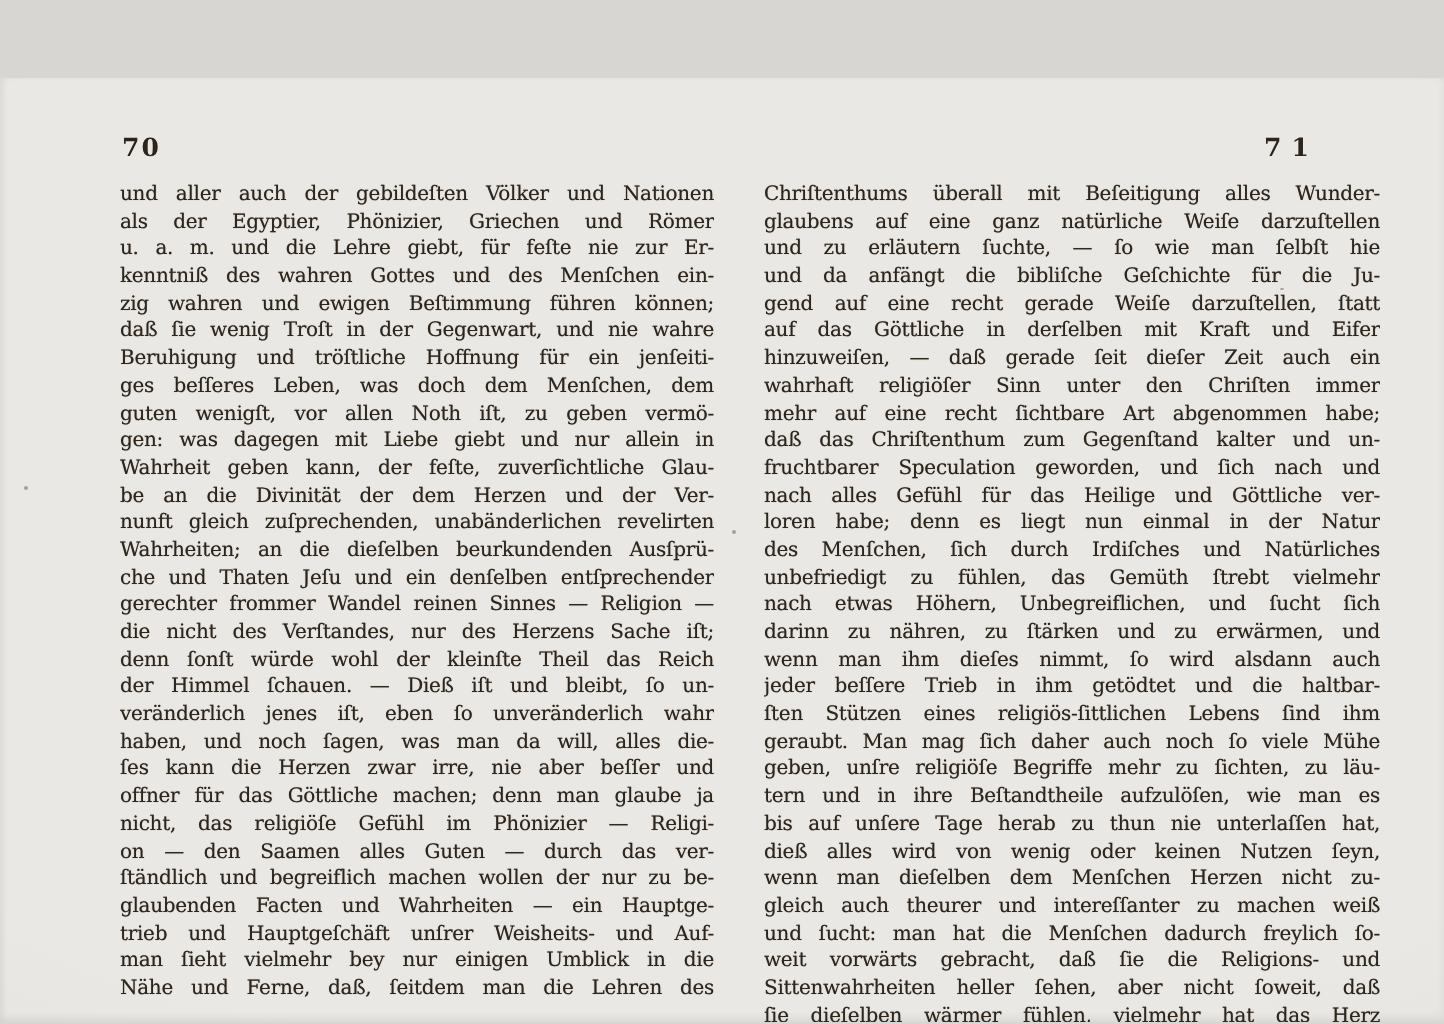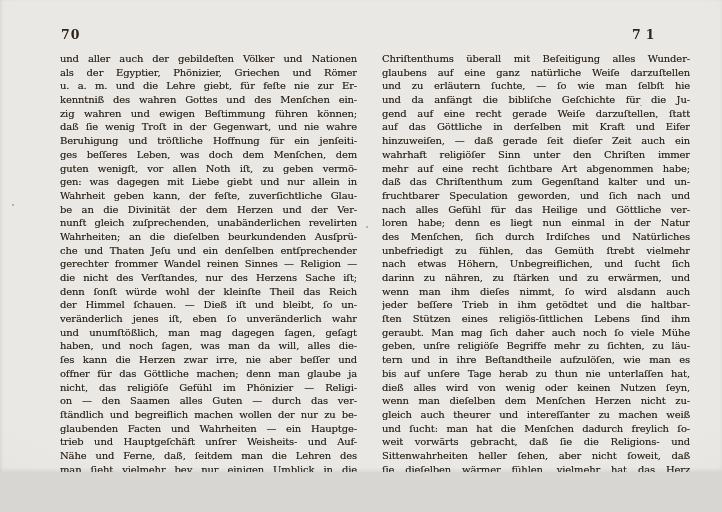--- a/index.html
+++ b/index.html
@@ -9,20 +9,21 @@
     font-family: "DejaVu Serif", "Liberation Serif", serif;
   }
   .scan {
     position: relative;
     width: 722px;
     height: 472px;
     overflow: hidden;
     background:
       radial-gradient(ellipse 120% 100% at 50% 45%, var(--paper, #eae8e4) 60%, #e2e0dc 92%, #dbd9d5 100%);
     box-shadow: inset 0 -2px 4px rgba(0,0,0,0.06), inset 2px 0 3px rgba(0,0,0,0.03);
+    margin-top: 39px;
   }
   .pagenum {
     position: absolute;
     top: 27px;
     font-size: 12.5px;
     font-weight: bold;
     color: var(--ink, #2d251b);
   }
   .pagenum-left { left: 61px; letter-spacing: 1px; }
   .pagenum-right { left: 632px; letter-spacing: 5px; }
@@ -82,31 +83,30 @@
         <div class="text-line">Wahrheit geben kann, der feſte, zuverſichtliche Glau-</div>
         <div class="text-line">be an die Divinität der dem Herzen und der Ver-</div>
         <div class="text-line">nunft gleich zuſprechenden, unabänderlichen revelirten</div>
         <div class="text-line">Wahrheiten; an die dieſelben beurkundenden Ausſprü-</div>
         <div class="text-line">che und Thaten Jeſu und ein denſelben entſprechender</div>
         <div class="text-line">gerechter frommer Wandel reinen Sinnes — Religion —</div>
         <div class="text-line">die nicht des Verſtandes, nur des Herzens Sache iſt;</div>
         <div class="text-line">denn ſonſt würde wohl der kleinſte Theil das Reich</div>
         <div class="text-line">der Himmel ſchauen. — Dieß iſt und bleibt, ſo un-</div>
         <div class="text-line">veränderlich jenes iſt, eben ſo unveränderlich wahr</div>
-        <div class="text-line">und unumſtößlich, man mag dagegen ſagen, geſagt</div>
         <div class="text-line">haben, und noch ſagen, was man da will, alles die-</div>
         <div class="text-line">ſes kann die Herzen zwar irre, nie aber beſſer und</div>
         <div class="text-line">offner für das Göttliche machen; denn man glaube ja</div>
         <div class="text-line">nicht, das religiöſe Gefühl im Phönizier — Religi-</div>
         <div class="text-line">on — den Saamen alles Guten — durch das ver-</div>
         <div class="text-line">ſtändlich und begreiflich machen wollen der nur zu be-</div>
         <div class="text-line">glaubenden Facten und Wahrheiten — ein Hauptge-</div>
         <div class="text-line">trieb und Hauptgeſchäft unſrer Weisheits- und Auf-</div>
+        <div class="text-line">man ſieht vielmehr bey nur einigen Umblick in die</div>
         <div class="text-line">Nähe und Ferne, daß, ſeitdem man die Lehren des</div>
-        <div class="text-line">man ſieht vielmehr bey nur einigen Umblick in die</div>
       </div>
   </div>
 
   <div>
     <div class="pagenum pagenum-right">71</div>
     <div class="textblock textblock-right">
         <div class="text-line">Chriſtenthums überall mit Beſeitigung alles Wunder-</div>
         <div class="text-line">glaubens auf eine ganz natürliche Weiſe darzuſtellen</div>
         <div class="text-line">und zu erläutern ſuchte, — ſo wie man ſelbſt hie</div>
         <div class="text-line">und da anfängt die bibliſche Geſchichte für die Ju-</div>

